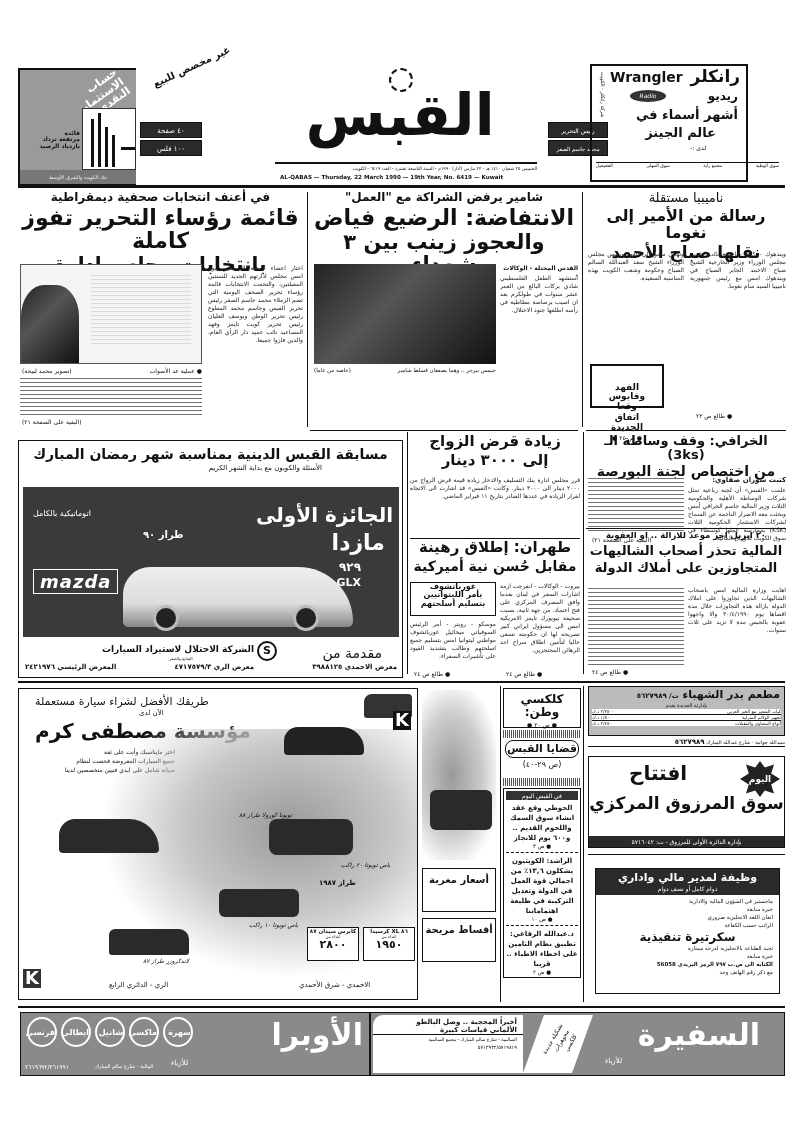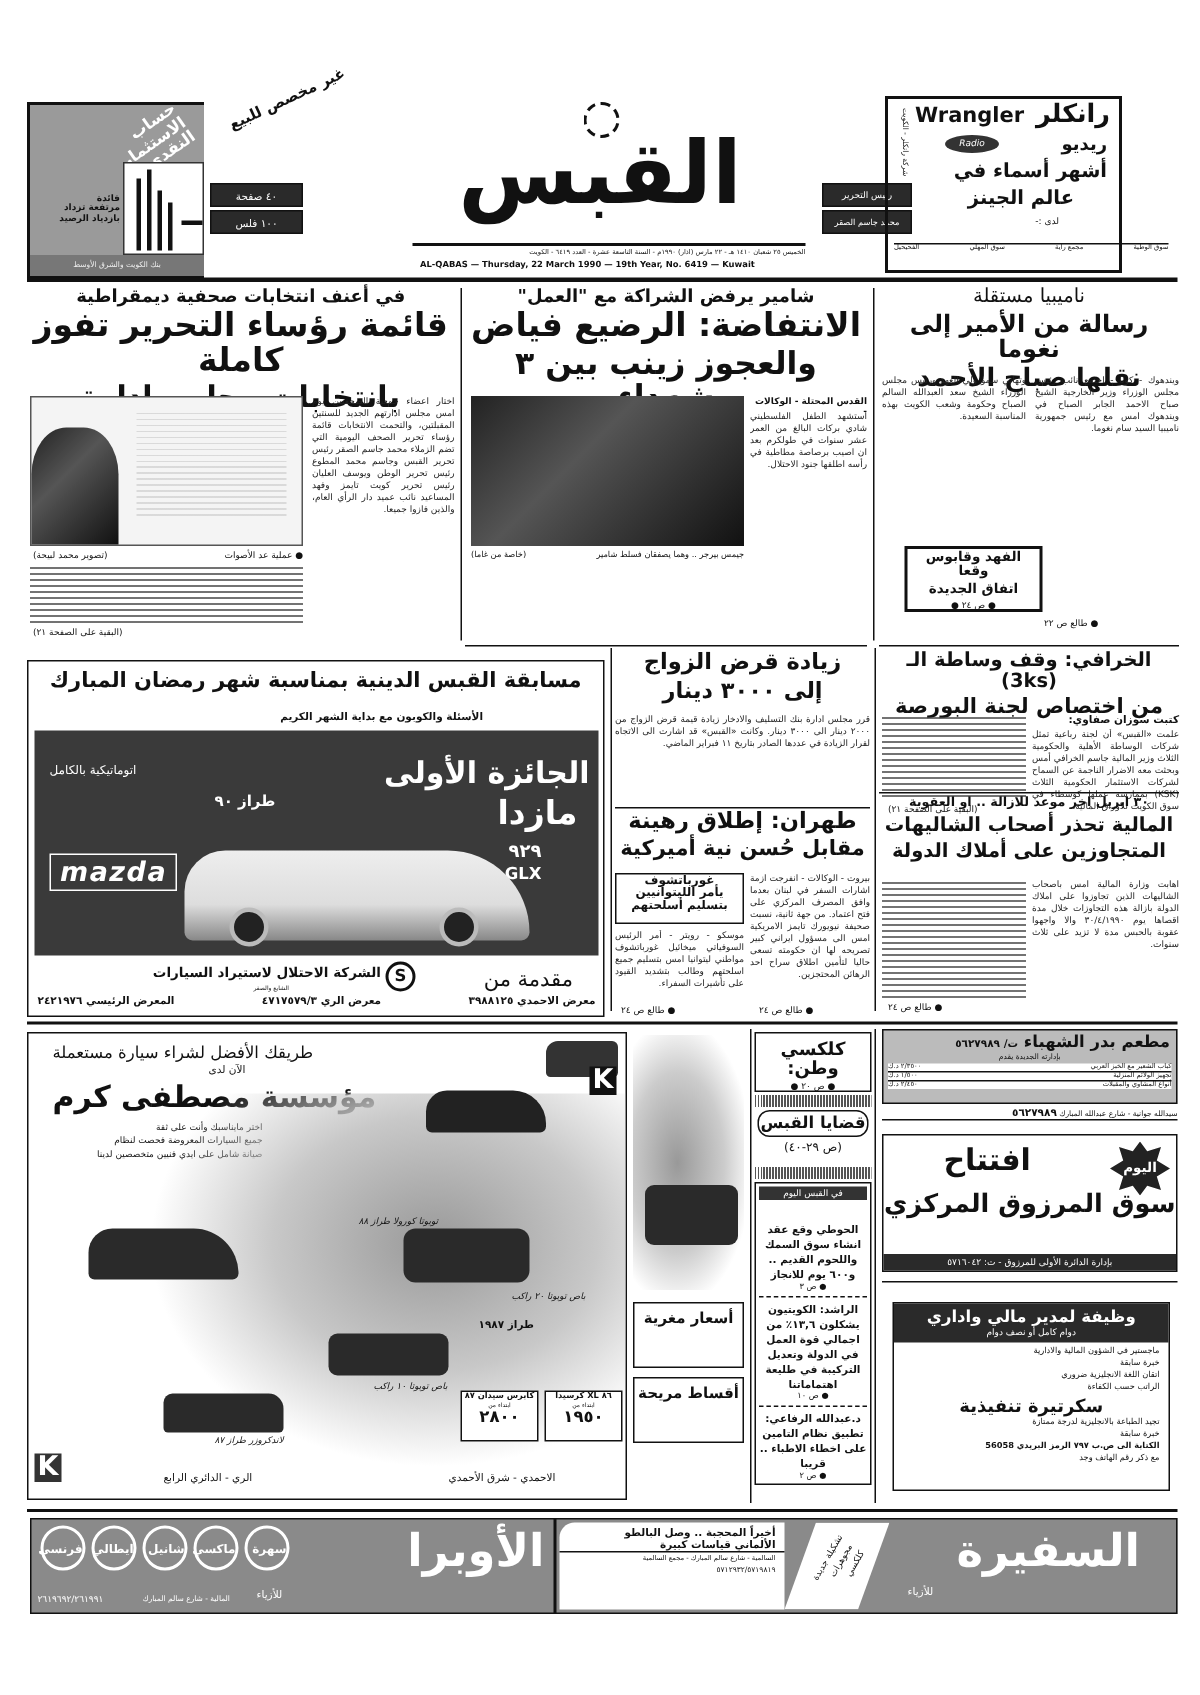--- a/index.html
+++ b/index.html
@@ -116,34 +116,34 @@
 </div>
 
 <div class="abs vrule" style="left:582px;top:192px;height:235px"></div>
 
 <div class="abs" style="left:586px;top:190px;width:200px;height:235px">
   <div class="ctr" style="font-size:13px;direction:rtl">ناميبيا مستقلة</div>
   <div class="hl ctr" style="font-size:16px;direction:rtl;margin-top:3px">رسالة من الأمير إلى نغوما</div>
   <div class="hl ctr" style="font-size:17px;direction:rtl;margin-top:2px">نقلها صباح الأحمد</div>
   <div class="abs body-text" style="left:104px;top:60px;width:96px;height:172px">ويندهوك - كونا - اجتمع نائب رئيس مجلس الوزراء وزير الخارجية الشيخ صباح الاحمد الجابر الصباح في ويندهوك امس مع رئيس جمهورية ناميبيا السيد سام نغوما.</div>
   <div class="abs body-text" style="left:2px;top:60px;width:96px;height:110px">وتهاني سمو ولي العهد ورئيس مجلس الوزراء الشيخ سعد العبدالله السالم الصباح وحكومة وشعب الكويت بهذه المناسبة السعيدة.</div>
-  <div class="abs box" style="left:17px;top:174px;width:92px;height:44px;padding:2px">
+  <div class="abs box" style="left:4px;top:174px;width:74px;height:44px;padding:17px">
     <div class="hl ctr" style="font-size:9px;direction:rtl">الفهد وقابوس وقعا</div>
     <div class="hl ctr" style="font-size:9px;direction:rtl;margin-top:2px">اتفاق الجديدة</div>
     <div class="ctr" style="font-size:6px;direction:rtl;margin-top:2px">● ص ٢٤ ●</div>
   </div>
   <div class="abs" style="left:110px;top:222px;font-size:6px;direction:rtl">● طالع ص ٢٢</div>
 </div>
 
 <div class="abs rule" style="left:310px;top:430px;width:268px;height:1px"></div>
 <div class="abs rule" style="left:586px;top:430px;width:200px;height:1px"></div>
 
 <div class="abs box" style="left:18px;top:440px;width:385px;height:238px;border-width:1px">
   <div class="hl ctr" style="font-size:14px;direction:rtl;margin-top:6px">مسابقة القبس الدينية بمناسبة شهر رمضان المبارك</div>
-  <div class="rtl" style="font-size:7px;font-weight:bold;padding-right:80px;margin-top:12px">الأسئلة والكوبون مع بداية الشهر الكريم</div>
+  <div class="rtl" style="font-size:7px;font-weight:normal;padding-right:80px;margin-top:2px">الأسئلة والكوبون مع بداية الشهر الكريم</div>
   <div class="abs" style="left:4px;top:46px;width:376px;height:150px;background:#3a3a3a">
     <div class="abs" style="left:10px;top:22px;color:#fff;font-size:8px;direction:rtl">اتوماتيكية بالكامل</div>
     <div class="abs" style="left:120px;top:42px;color:#fff;font-size:10px;font-weight:bold;direction:rtl">طراز ٩٠</div>
     <div class="abs" style="left:10px;top:82px;color:#fff;font-size:18px;font-weight:bold;font-style:italic;letter-spacing:1px;padding:1px 6px;border:1px solid #fff">mazda</div>
     <div class="abs hl" style="right:6px;top:18px;color:#fff;font-size:20px;direction:rtl">الجائزة الأولى</div>
     <div class="abs hl" style="right:14px;top:44px;color:#fff;font-size:22px;direction:rtl">مازدا</div>
     <div class="abs hl" style="right:38px;top:74px;color:#fff;font-size:12px">٩٢٩</div>
     <div class="abs hl" style="right:38px;top:90px;color:#fff;font-size:11px">GLX</div>
     <div class="abs" style="left:100px;top:80px;width:230px;height:60px;background:linear-gradient(to bottom,#eee 0%,#ddd 60%,#888 100%);border-radius:30px 60px 6px 6px"></div>
     <div class="abs" style="left:130px;top:118px;width:26px;height:26px;border-radius:50%;background:#222;border:3px solid #bbb"></div>
@@ -251,21 +251,21 @@
     <div style="font-size:6px;direction:rtl;margin-top:3px">● ص ٢٠ ●</div>
   </div>
   <div style="height:8px;margin:2px;background:repeating-linear-gradient(to right,#555 0,#555 1px,transparent 1px,transparent 2px)"></div>
   <div class="ctr" style="margin:2px;height:36px">
     <div class="hl" style="font-size:11px;direction:rtl;border:1px solid #111;border-radius:8px;margin:0 2px;padding:2px 0">قضايا القبس</div>
     <div style="font-size:8px;direction:rtl;margin-top:2px">(ص ٢٩-٤٠)</div>
   </div>
   <div style="height:8px;margin:2px;background:repeating-linear-gradient(to right,#555 0,#555 1px,transparent 1px,transparent 2px)"></div>
   <div style="margin:2px;border:1px solid #111;padding:2px">
     <div class="ctr" style="background:#333;color:#fff;font-size:6px;direction:rtl;padding:1px">في القبس اليوم</div>
-    <div class="ctr" style="margin-top:15px">
+    <div class="ctr" style="margin-top:3px">
       <div class="hl" style="font-size:7px;direction:rtl;line-height:10px">الحوطي وقع عقد انشاء سوق السمك واللحوم القديم .. و٦٠٠ يوم للانجاز</div>
       <div style="font-size:5.5px;direction:rtl">● ص ٣</div>
     </div>
     <div style="border-top:1px dashed #111;margin:3px 0"></div>
     <div class="ctr">
       <div class="hl" style="font-size:7px;direction:rtl;line-height:10px">الراشد: الكويتيون يشكلون ١٣,٦٪ من اجمالي قوة العمل في الدولة وتعديل التركيبة في طليعة اهتماماتنا</div>
       <div style="font-size:5.5px;direction:rtl">● ص ١٠</div>
     </div>
     <div style="border-top:1px dashed #111;margin:3px 0"></div>
     <div class="ctr">

